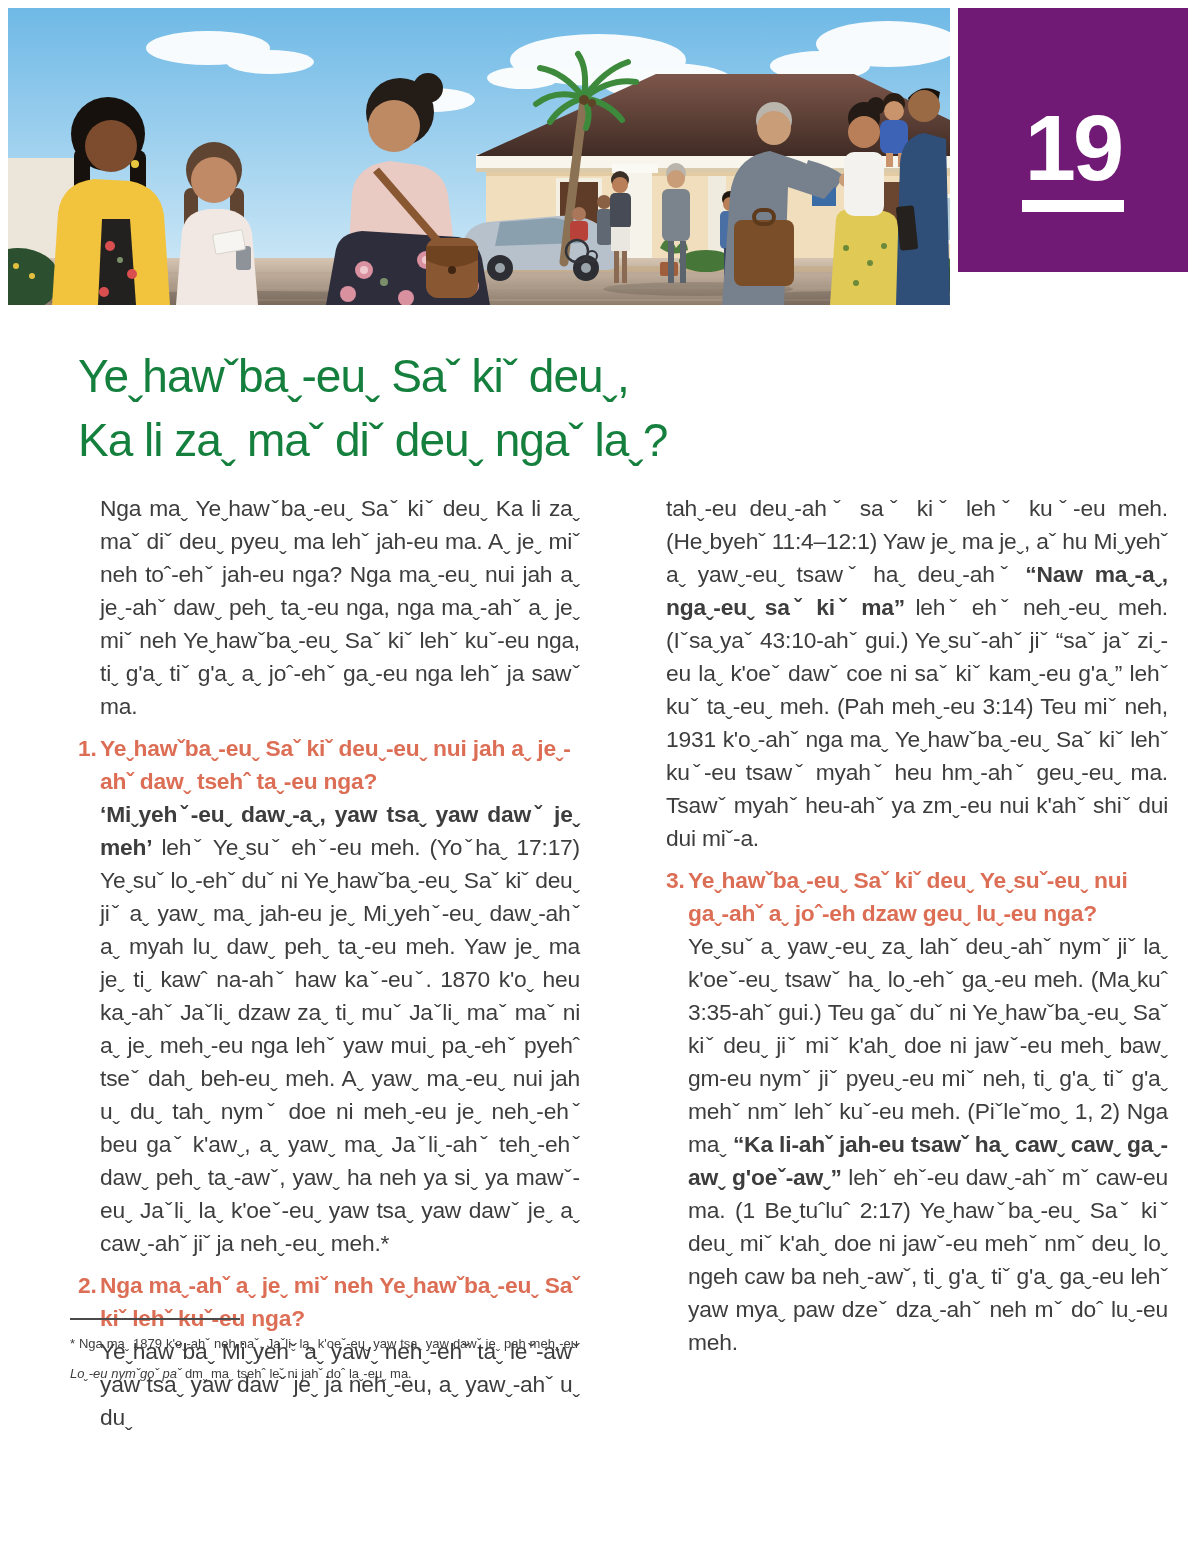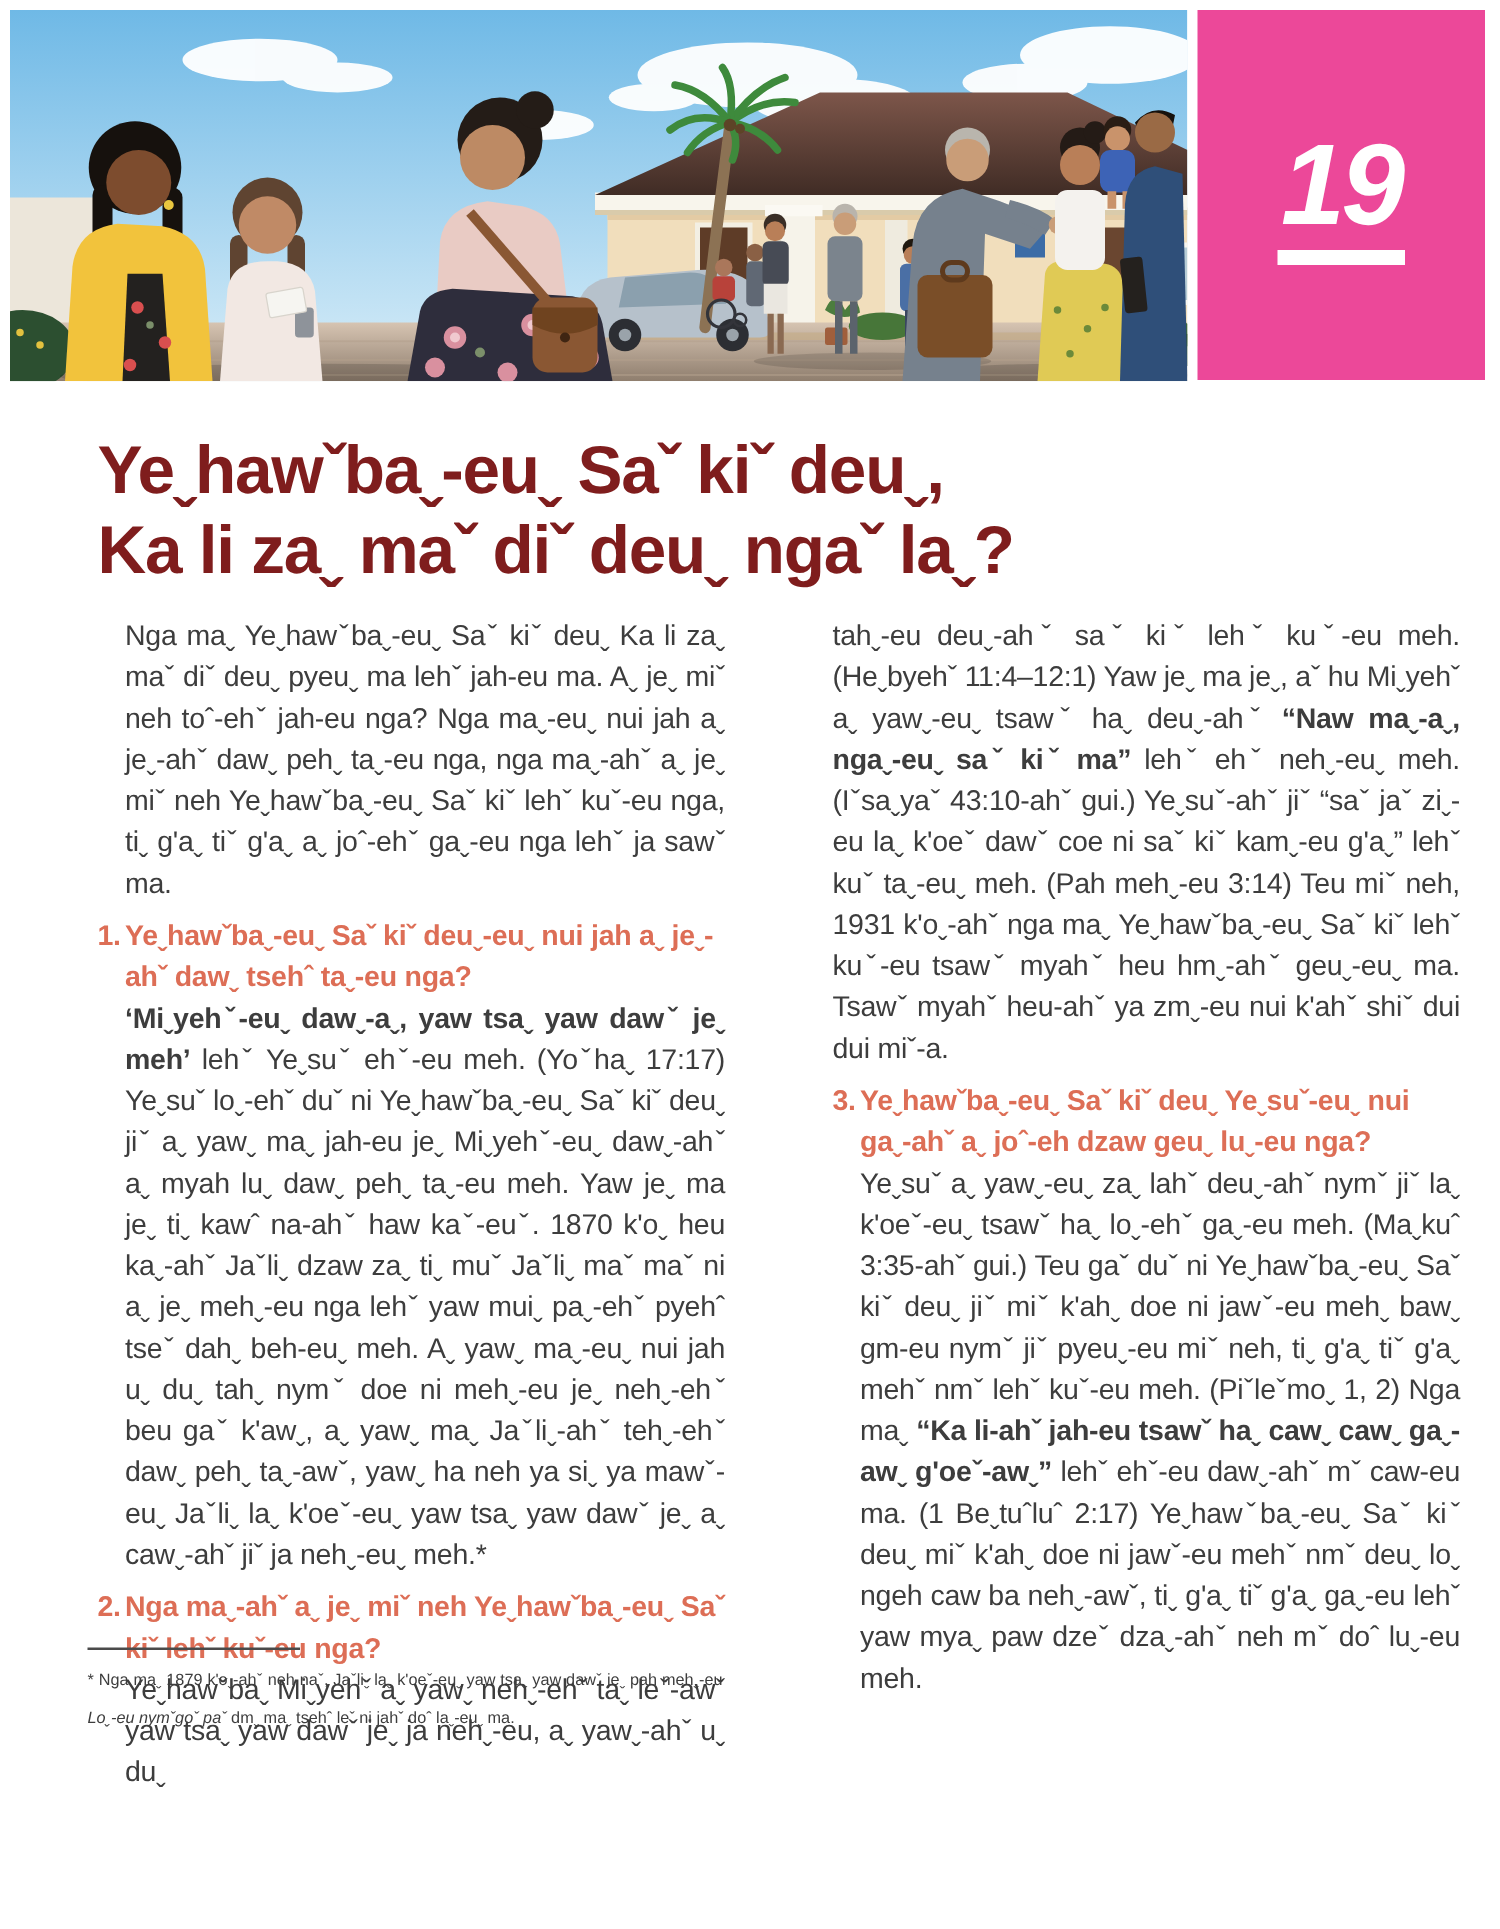--- a/index.html
+++ b/index.html
@@ -1,25 +1,25 @@
 <!DOCTYPE html>
 <html><head>
 <meta charset="utf-8">
 <style>
   html,body{margin:0;padding:0;background:#ffffff;}
   .page{position:relative;width:1200px;height:1543px;background:#ffffff;overflow:hidden;
         font-family:"Liberation Sans","DejaVu Sans",sans-serif;color:#3d3d3d;}
   .photo{position:absolute;left:8px;top:8px;width:942px;height:297px;overflow:hidden;}
-  .badge{position:absolute;left:958px;top:8px;width:230px;height:296px;background:#ec4899;font-style:italic;}
+  .badge{position:absolute;left:958px;top:8px;width:230px;height:264px;background:#701a75;}
   .badge-num{position:absolute;top:94px;left:0;right:0;text-align:center;color:#ffffff;
              font-size:92px;font-weight:700;line-height:1;letter-spacing:-3px;}
   .badge-bar{position:absolute;top:192px;left:50%;transform:translateX(-50%);
              width:102px;height:12px;background:#ffffff;}
-  .title{position:absolute;left:78px;top:344px;width:1060px;color:#7f1d1d;
-         font-weight:700;font-size:54px;line-height:64px;letter-spacing:-1px;}
+  .title{position:absolute;left:78px;top:344px;width:1060px;color:#15803d;
+         font-weight:400;font-size:46px;line-height:64px;letter-spacing:-1px;}
   .col{position:absolute;top:492px;width:502px;font-size:22.8px;line-height:33px;
        text-align:justify;letter-spacing:-0.2px;}
   .col-left{left:78px;}
   .col-right{left:622px;margin-left:44px;}
   .para{margin:0 0 0 22px;}
   .para-cont{text-align-last:justify;}
   .qhead{position:relative;margin:9px 0 0 0;padding-left:22px;color:#dd6e56;font-weight:700;
          text-align:left;line-height:33px;}
   .qnum{position:absolute;left:0;top:0;}
   b{font-weight:700;}

